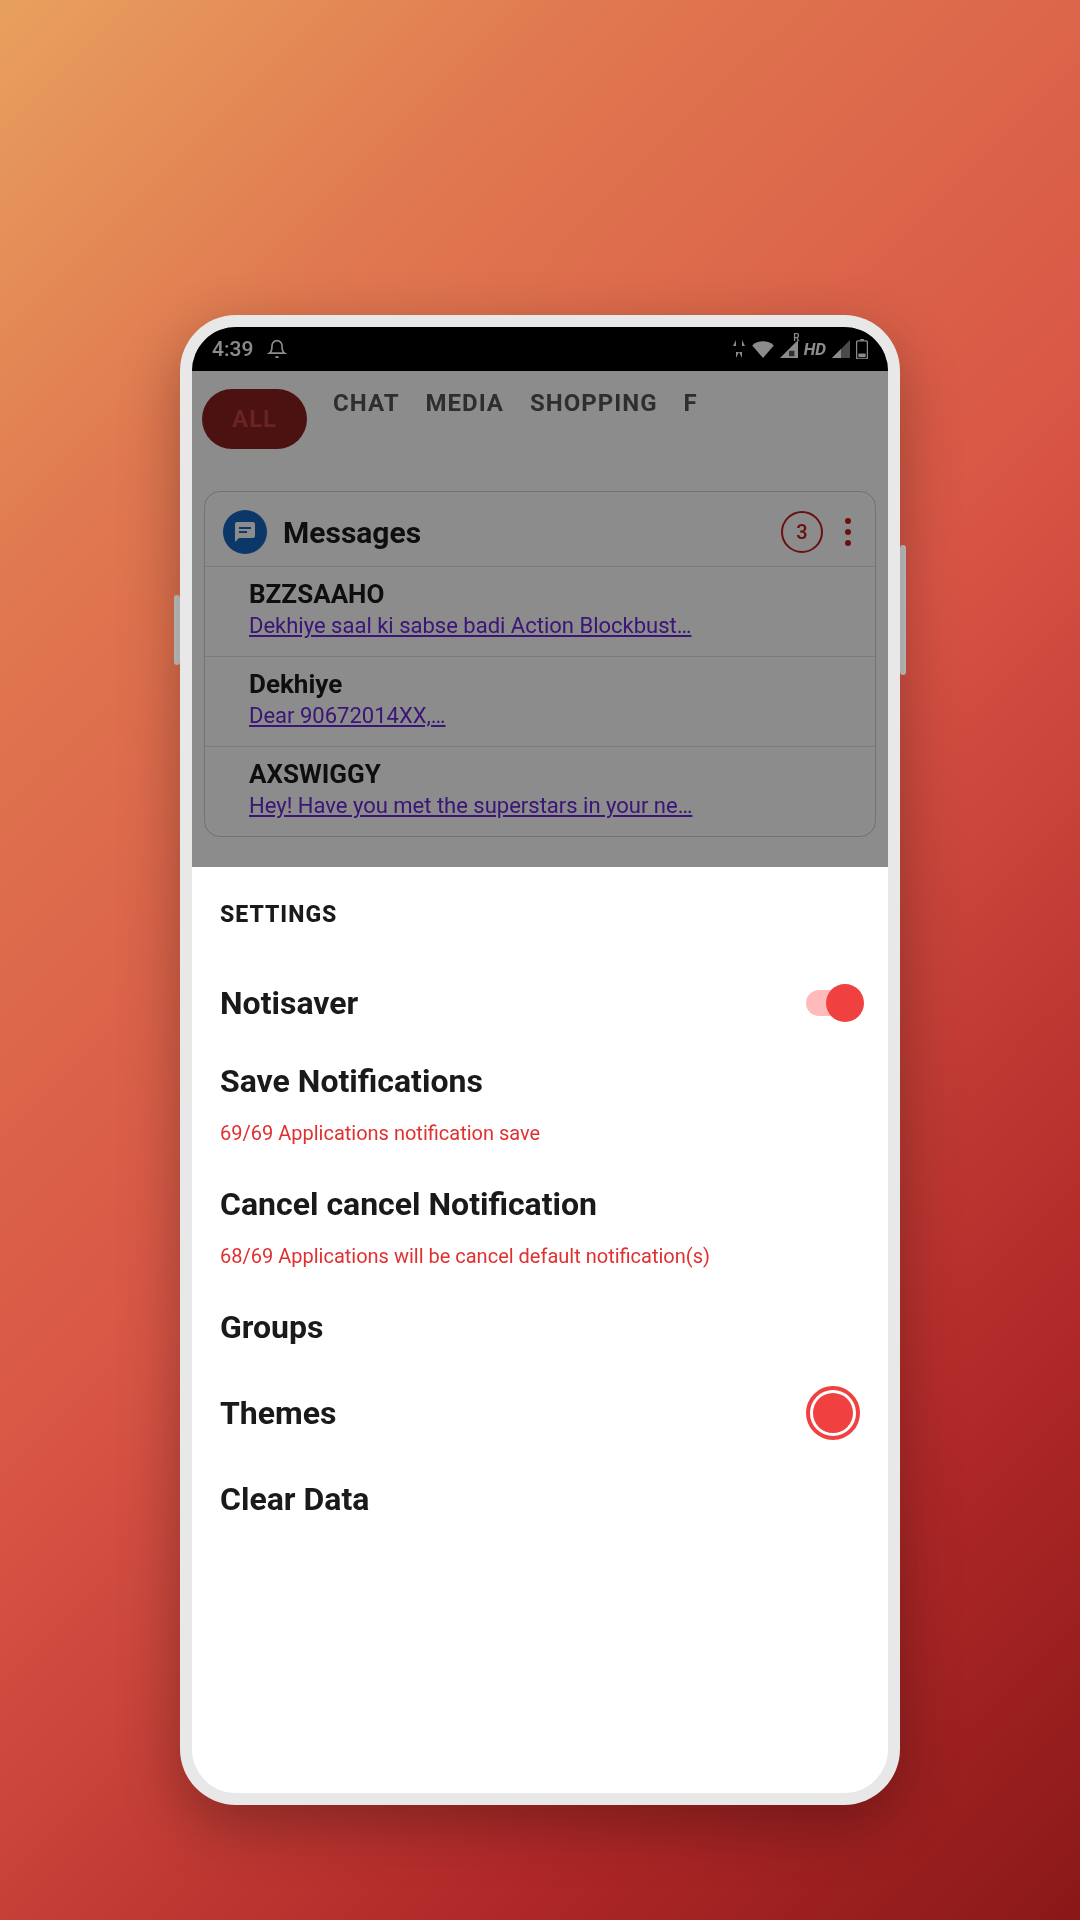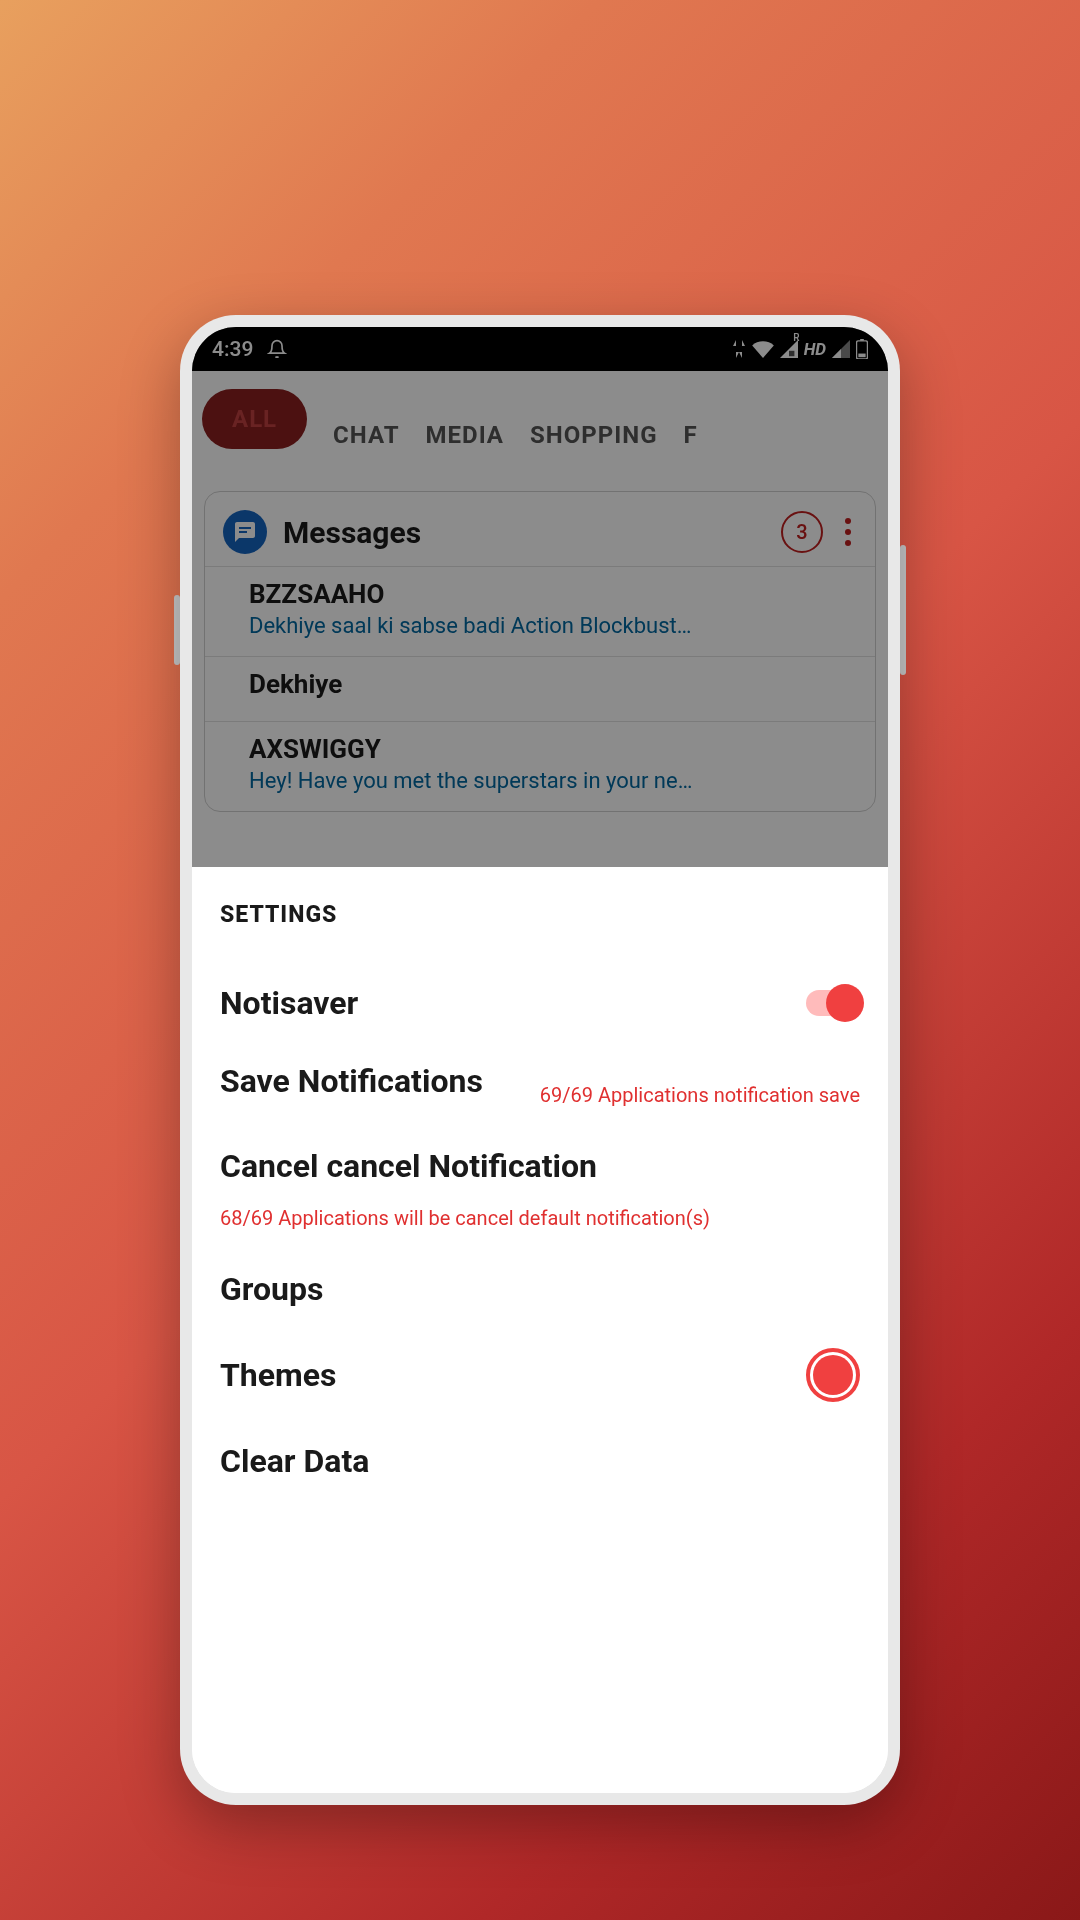--- a/index.html
+++ b/index.html
@@ -15,36 +15,36 @@
 .screen { width:100%; height:100%; background:#fff; border-radius:44px; overflow:hidden; position:relative; }
 
 .dimmed-layer { position:absolute; top:0; left:0; right:0; height:540px; background:#000; }
 .dimmed-content { position:absolute; top:0; left:0; right:0; height:540px; opacity:0.55; background:#fff; }
 
 .status-bar { height:44px; background:#000; color:#fff; display:flex; align-items:center; justify-content:space-between; padding:0 20px; font-size:21px; font-weight:500; position:relative; z-index:2; }
 .status-left { display:flex; align-items:center; gap:14px; }
 .status-right { display:flex; align-items:center; gap:6px; font-size:15px; }
 .status-icon { display:inline-flex; align-items:center; }
 
-.tabs-row { display:flex; gap:26px; padding:18px 10px; align-items:flex-end; overflow:hidden; }
+.tabs-row { display:flex; gap:26px; padding:18px 10px; align-items:flex-start; overflow:hidden; }
 .tab-pill { background:#8a2020; color:#c04040; font-weight:700; font-size:24px; padding:16px 30px; border-radius:34px; letter-spacing:1px; }
 .tab-plain { color:#555; font-weight:700; font-size:24px; letter-spacing:1px; white-space:nowrap; }
 
 .card { margin:24px 12px 0; background:#fff; border:1px solid #d0d0d0; border-radius:16px; padding:0; }
 .card-header { display:flex; align-items:center; padding:18px 18px 12px; gap:16px; }
 .app-icon-circle { width:44px; height:44px; border-radius:50%; background:#1565c0; display:flex; align-items:center; justify-content:center; }
 .app-name { font-size:30px; font-weight:700; color:#1a1a1a; flex:1; }
 .count-badge { width:42px; height:42px; border:2px solid #c02020; border-radius:50%; display:flex; align-items:center; justify-content:center; color:#c02020; font-size:20px; font-weight:500; }
 .kebab { display:flex; flex-direction:column; gap:5px; padding:0 6px; }
 .kebab div { width:6px; height:6px; background:#c02020; border-radius:50%; }
 
 .msg-item { padding:12px 18px 18px 44px; border-top:1px solid #e0e0e0; }
 .msg-item:first-of-type { border-top:none; }
 .msg-title { font-size:26px; font-weight:700; color:#1a1a1a; margin-bottom:4px; }
-.msg-preview { font-size:22px; color:#0369a1; white-space:nowrap; overflow:hidden; text-overflow:ellipsis; }
+.msg-preview { font-size:22px; color:#6d28d9; white-space:nowrap; overflow:hidden; text-overflow:ellipsis;text-decoration:underline; }
 
 .settings-panel { position:absolute; top:540px; left:0; right:0; bottom:0; background:#fff; padding:34px 28px 20px; }
 .settings-title { font-size:23px; font-weight:800; letter-spacing:1px; color:#1a1a1a; margin-bottom:36px; }
 .setting-row { display:flex; align-items:center; justify-content:space-between; padding:20px 0; }
 .setting-label { font-size:32px; font-weight:700; color:#1a1a1a; }
 .setting-sub { font-size:20px; color:#e03030; margin-top:21px; }
 
 .toggle { width:54px; height:26px; background:#fbb; border-radius:13px; position:relative; }
 .toggle-knob { position:absolute; right:-4px; top:-6px; width:38px; height:38px; background:#f04040; border-radius:50%; }
 
@@ -133,39 +133,40 @@
                 <div></div>
                 <div></div>
               </div>
           </div>
           <div class="msg-item">
             <div class="msg-title">BZZSAAHO</div>
             <div class="msg-preview">Dekhiye saal ki sabse badi Action Blockbust…</div>
           </div>
           <div class="msg-item">
             <div class="msg-title">Dekhiye</div>
+            <div class="msg-preview">Dear 90672014XX,…</div>
           </div>
           <div class="msg-item">
             <div class="msg-title">AXSWIGGY</div>
             <div class="msg-preview">Hey! Have you met the superstars in your ne…</div>
           </div>
         </div>
       </div>
 
       <div class="settings-panel">
         <div class="settings-title">SETTINGS</div>
 
         <div class="setting-row">
           <div class="setting-label">Notisaver</div>
           <div class="toggle">
             <div class="toggle-knob"></div>
           </div>
         </div>
 
-        <div class="setting-row" style="flex-direction:row;align-items:flex-start;gap:8px;">
+        <div class="setting-row" style="flex-direction:column;align-items:flex-start;gap:0;">
           <div class="setting-label">Save Notifications</div>
           <div class="setting-sub">69/69 Applications notification save</div>
         </div>
 
         <div class="setting-row" style="flex-direction:column;align-items:flex-start;gap:0;">
           <div class="setting-label">Cancel cancel Notification</div>
           <div class="setting-sub">68/69 Applications will be cancel default notification(s)</div>
         </div>
 
         <div class="setting-row">

